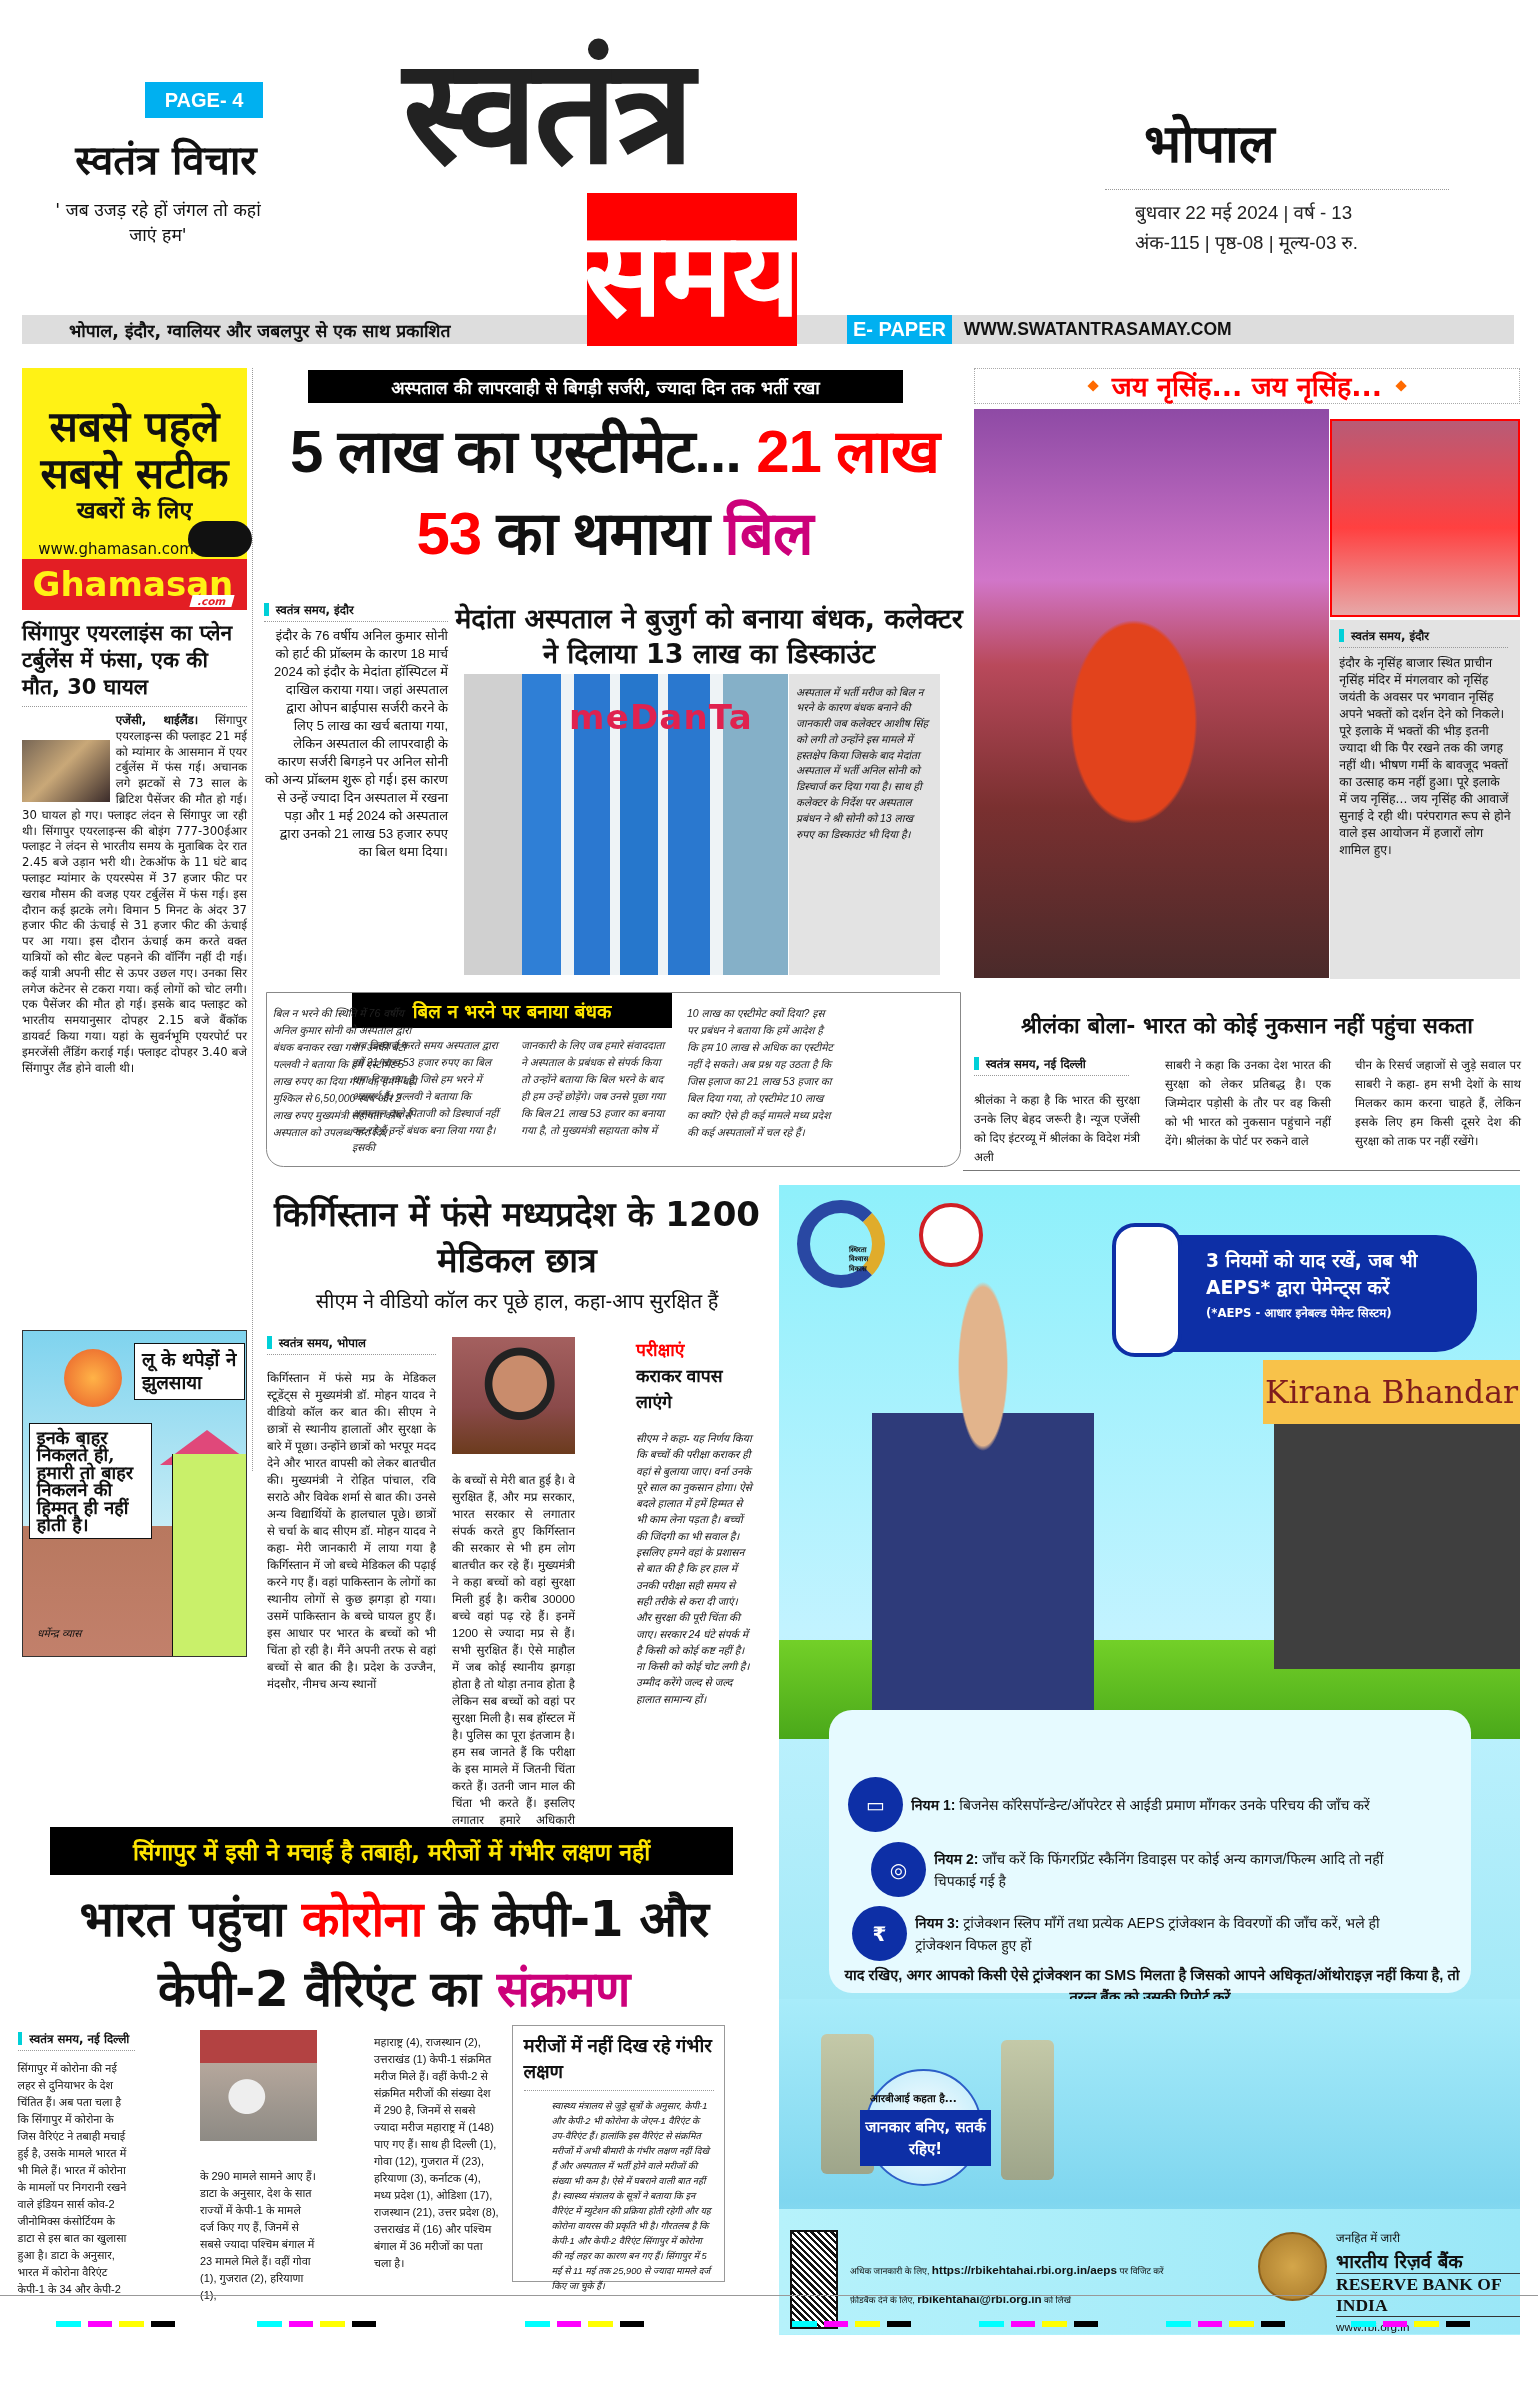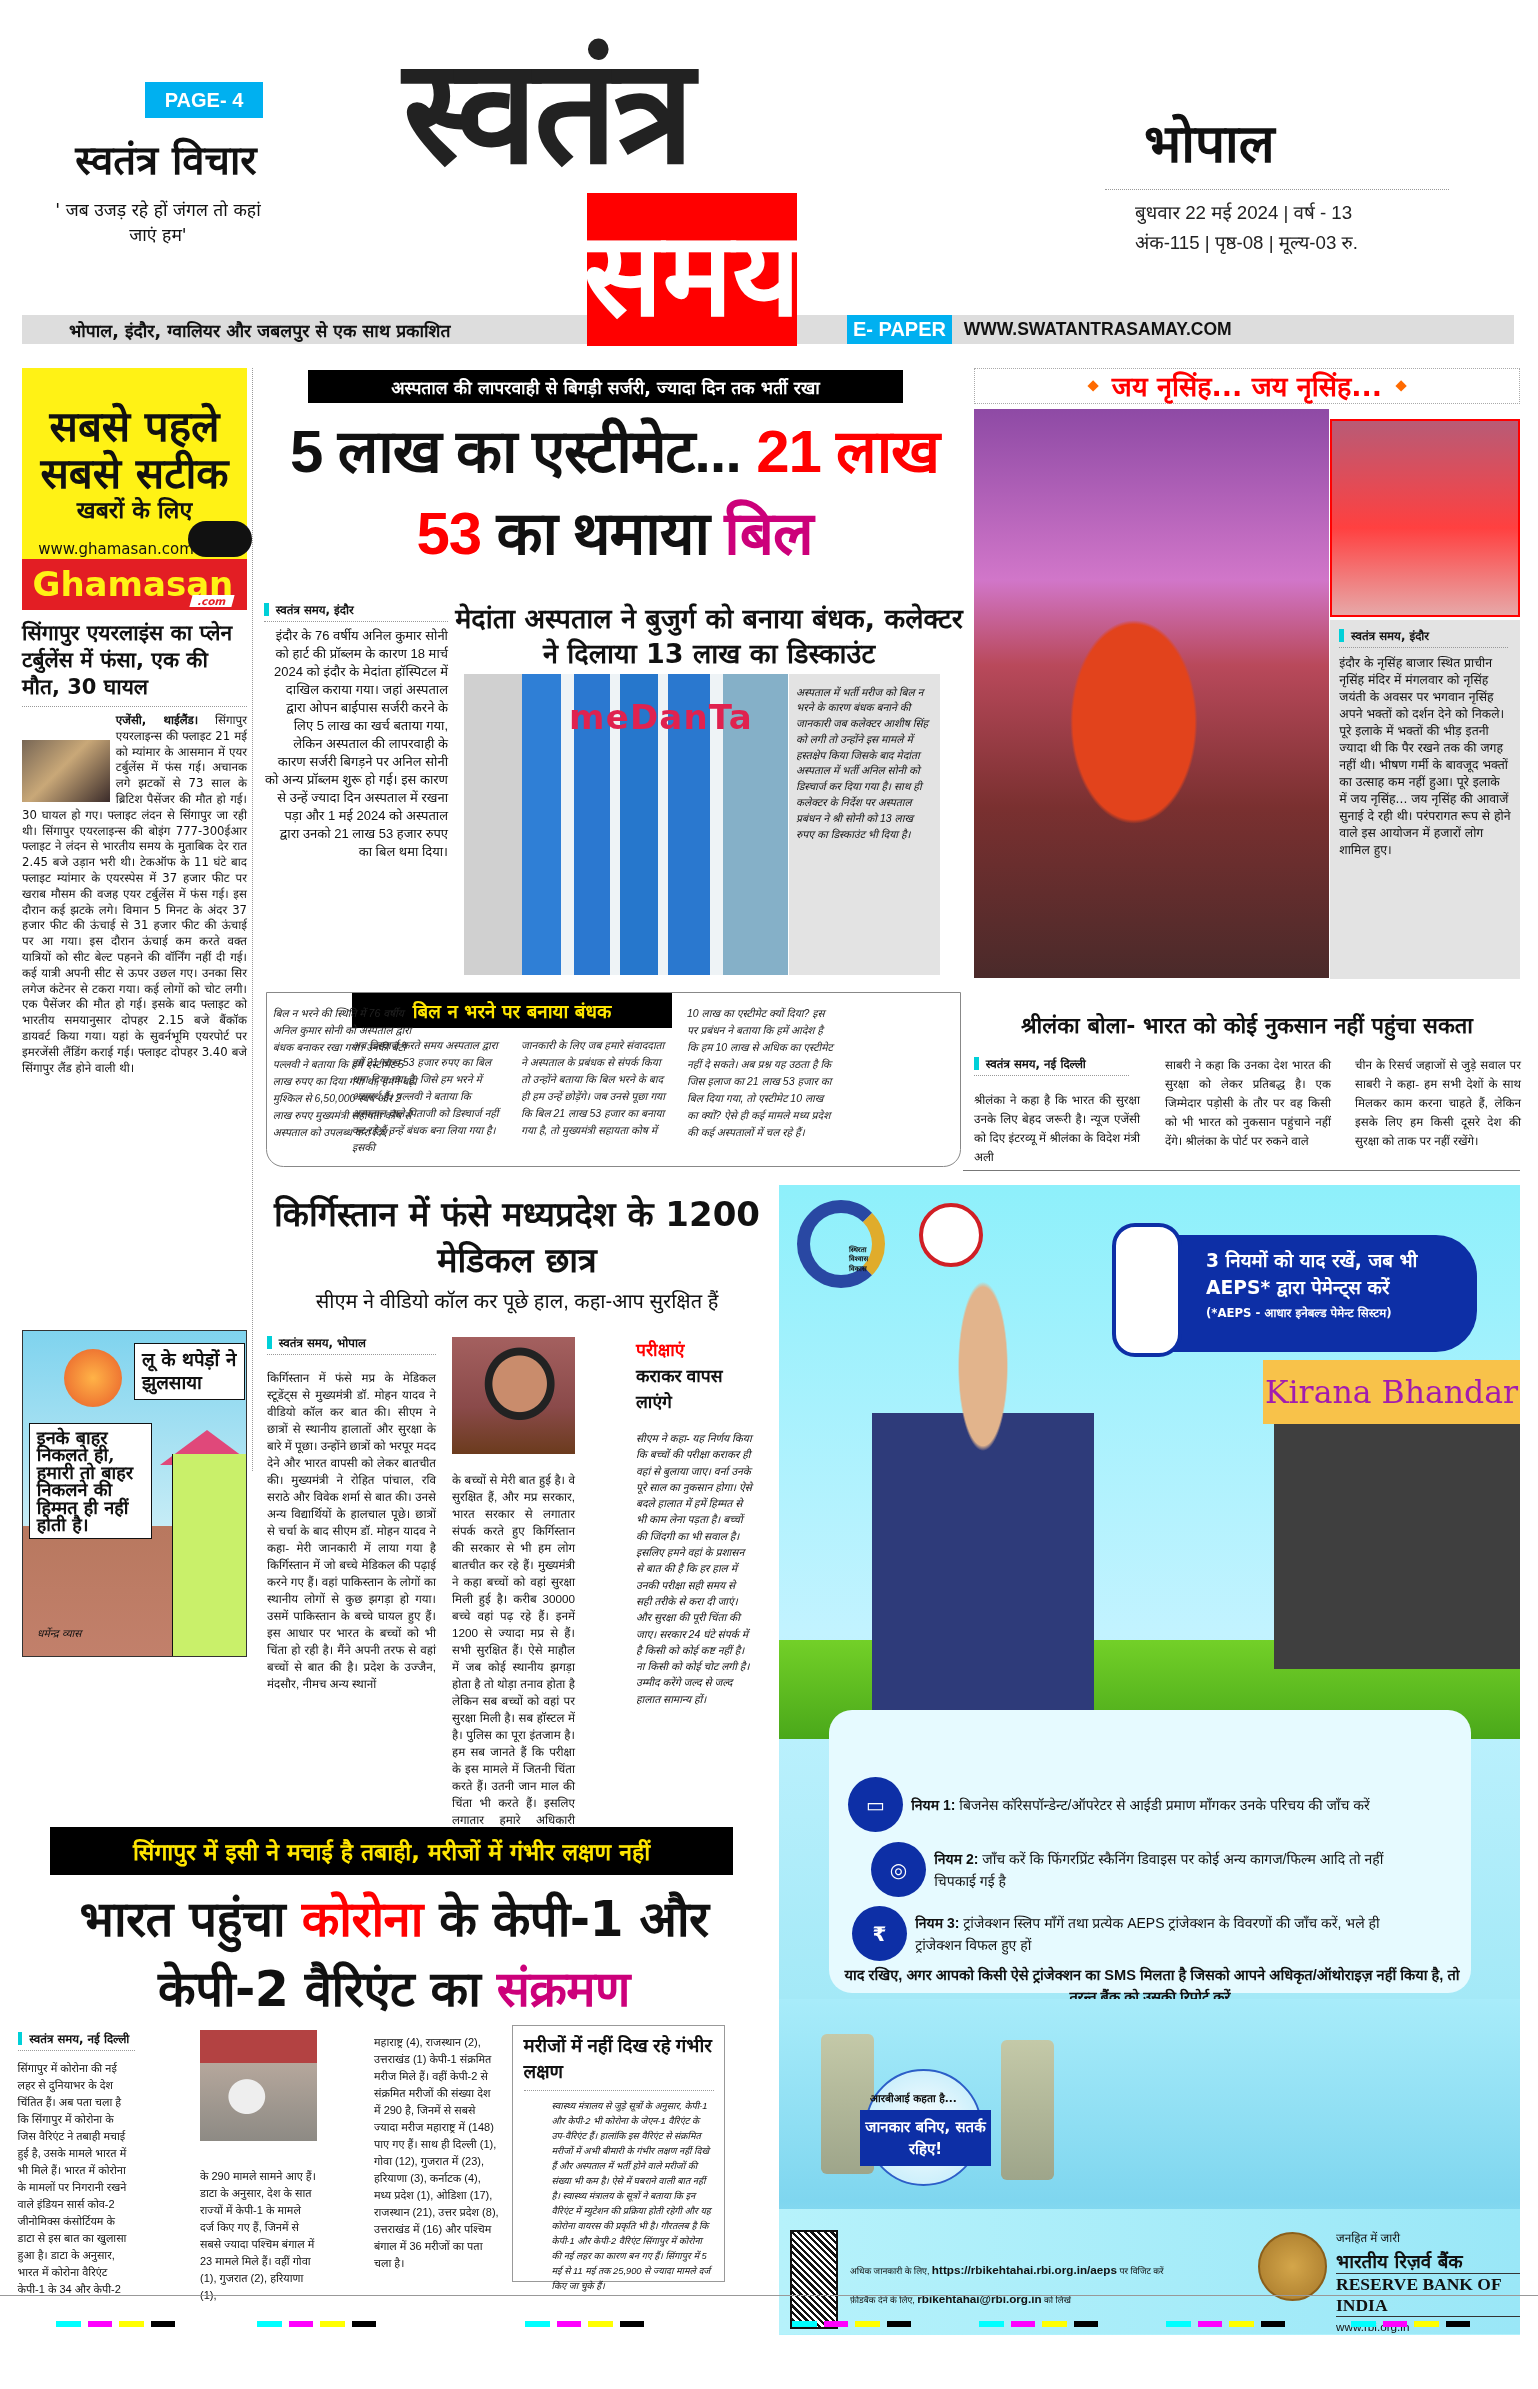--- a/index.html
+++ b/index.html
@@ -100,21 +100,21 @@
   #kg-side-body { left: 487px; top: 1430px; width: 102px; font: italic 10.5px "Liberation Sans", sans-serif; line-height: 16.3px; }
 
   
   #rbi-ad { left: 779px; top: 1185px; width: 741px; height: 814px; background: linear-gradient(#8ef0fb, #c2f3ff 55%, #a4e9f7); overflow:hidden; }
   #rbi-logo90 { left: 17.5px; top: 14.6px; width: 88px; height: 88px; border-radius:50%; border: 13px solid #2948a3; border-right-color: #e0ac2b; }
   #rbi-logo-girl { left: 140px; top: 17.5px; width: 64px; height: 64px; border-radius:50%; border: 4.7px solid #d01f25; background: #fff; }
   #rbi-promo-box { left: 374px; top: 50px; width: 324px; height: 117px; background:#0d2fa6; border-radius: 0 41px 41px 0; color:#fff; padding: 11.7px 0 0 53px; }
   #rbi-promo-title { font: bold 18.7px "DejaVu Sans", sans-serif; line-height: 27px; }
   #rbi-promo-note { font: bold 11.7px "DejaVu Sans", sans-serif; margin-top: 3.5px; }
   #rbi-hand { left: 333px; top: 38px; width: 70px; height: 134px; border: 4.7px solid #0d2fa6; border-radius: 23px; background:#fff; }
-  #rbi-kirana { left: 484px; top: 175px; width: 257px; height: 64px; background:#f8c24a; color:#a21caf; font: 31.5px "DejaVu Serif", serif; display:flex; align-items:center; justify-content:center; }
+  #rbi-kirana { left: 484px; top: 175px; width: 257px; height: 64px; background:#f8c24a; color:#7f1d1d; font: 31.5px "DejaVu Serif", serif; display:flex; align-items:center; justify-content:center; }
   #rbi-person { left: 93px; top: 88px; width: 222px; height: 467px; background: radial-gradient(ellipse at 50% 20%, #e2b48c 0 15%, transparent 16%), linear-gradient(transparent 30%, #2e3b7a 30%); }
   #rbi-ground { left: 0; top: 455px; width: 741px; height: 99px; background: linear-gradient(#73d028, #4aa81a); }
   #rbi-shop { left: 495px; top: 239px; width: 246px; height: 245px; background: #3f3f3f; }
   #rbi-rules-box { left: 50px; top: 525px; width: 642px; height: 283px; background: #e6faff; border-radius: 23px; }
   #rbi-rules-title { left: 85px; top: 514px; width: 461px; height: 58px; background:#0d2fa6; color:#fff; border-radius: 0 0 29px 29px; font: bold 20px "DejaVu Sans", sans-serif; display:flex; align-items:center; justify-content:center; }
   .rule-row { position:absolute; display:flex; align-items:center; gap: 8.2px; }
   .rule-icon { width: 55px; height: 55px; border-radius:50%; background:#0d2fa6; flex-shrink:0; display:flex; align-items:center; justify-content:center; color:#fff; font: bold 20px "DejaVu Sans", sans-serif; }
   .rule-text { font: 14px "Liberation Sans", sans-serif; line-height: 22px; width: 479px; }
   .rule-text b { font-weight: bold; }
   #rule1 { left: 69px; top: 592px; }

